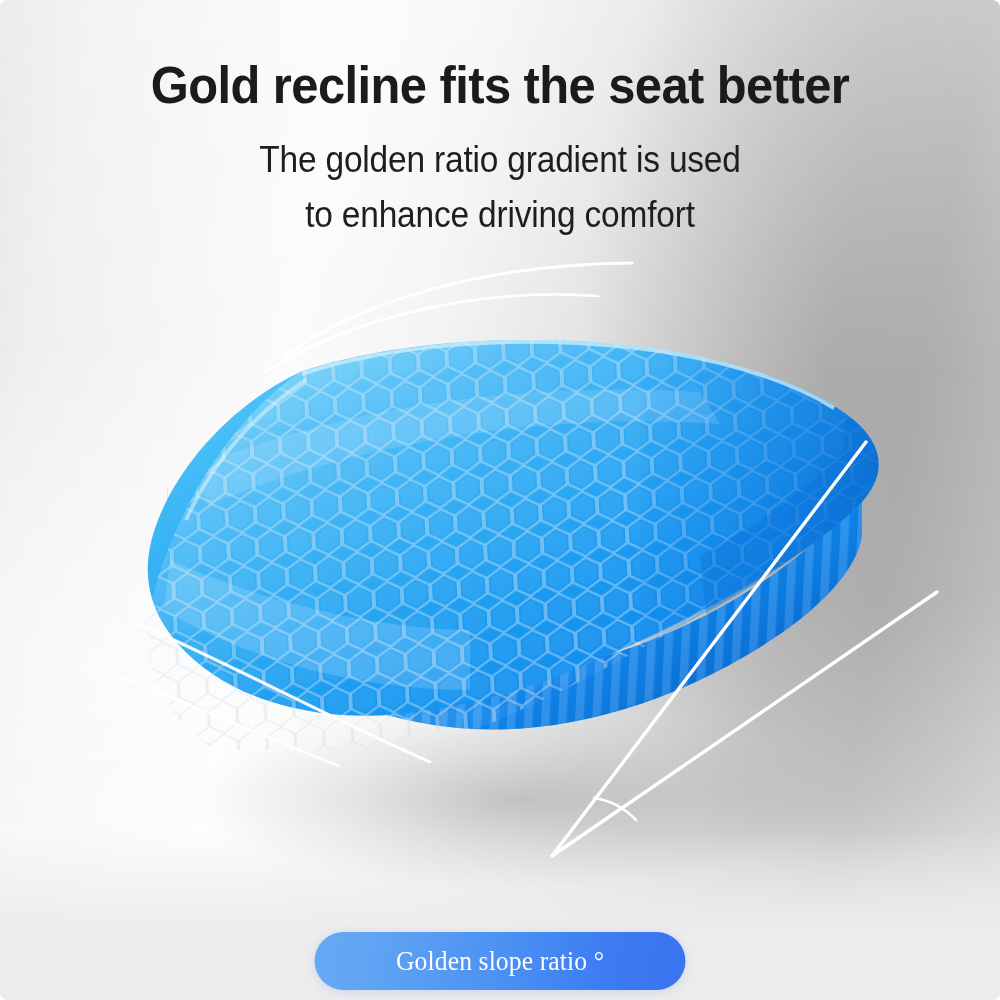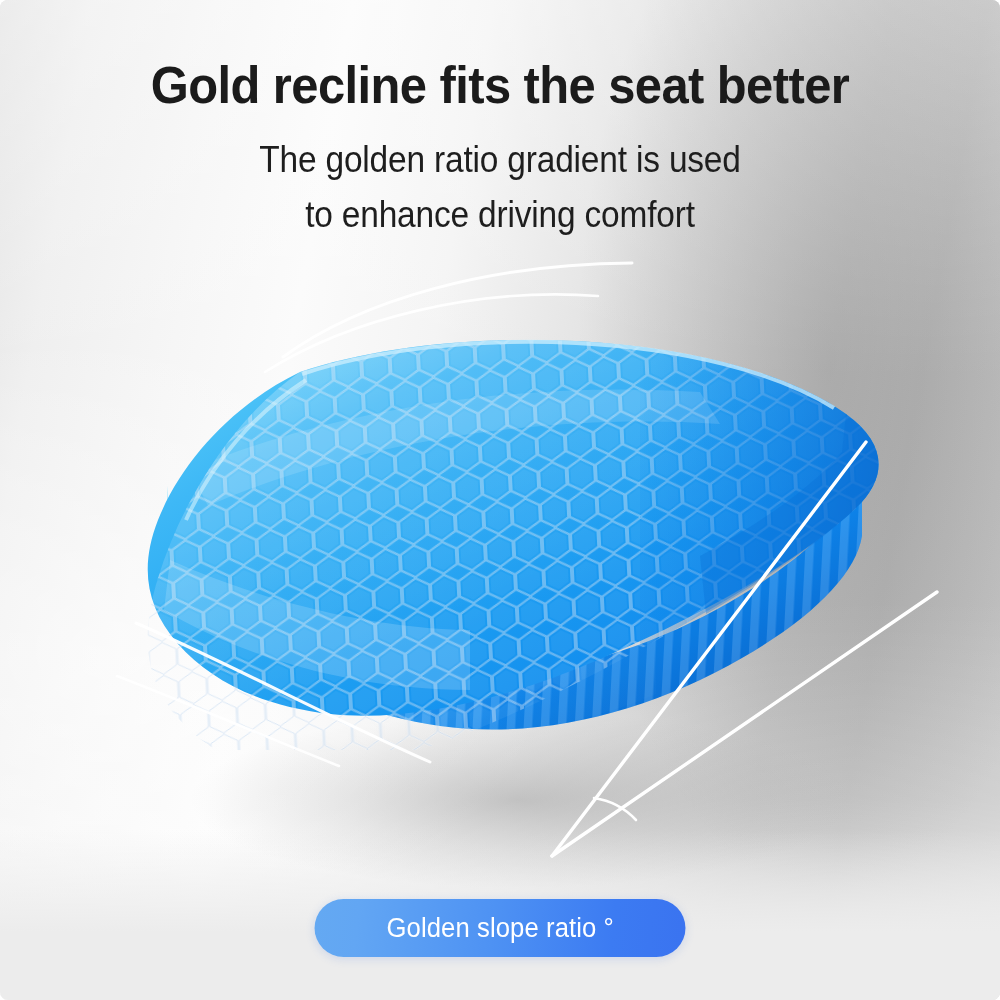--- a/index.html
+++ b/index.html
@@ -117,30 +117,31 @@
     width: 1000px;
     height: 1000px;
     display: block;
   }
 
   
   .badge {
     position: absolute;
     left: 50%;
     transform: translateX(-50%);
-    top: 899px;
+    top: 932px;
     width: 371px;
     height: 58px;
     border-radius: 29px;
     background: linear-gradient(96deg, #64a9f2 0%, #62a6f3 12%, #4e92f3 48%, #3c7bf2 80%, #3a73f0 100%);
     display: flex;
     align-items: center;
     justify-content: center;
     box-shadow: 0 2px 10px rgba(60,110,220,0.18);
     z-index: 40;
+    font-family: Liberation Serif, serif;
   }
   .badge-label {
     color: #ffffff;
     font-size: 27px;
     font-weight: 500;
     letter-spacing: 0.1px;
     transform: scaleX(0.95);
     white-space: nowrap;
   }
 </style>

